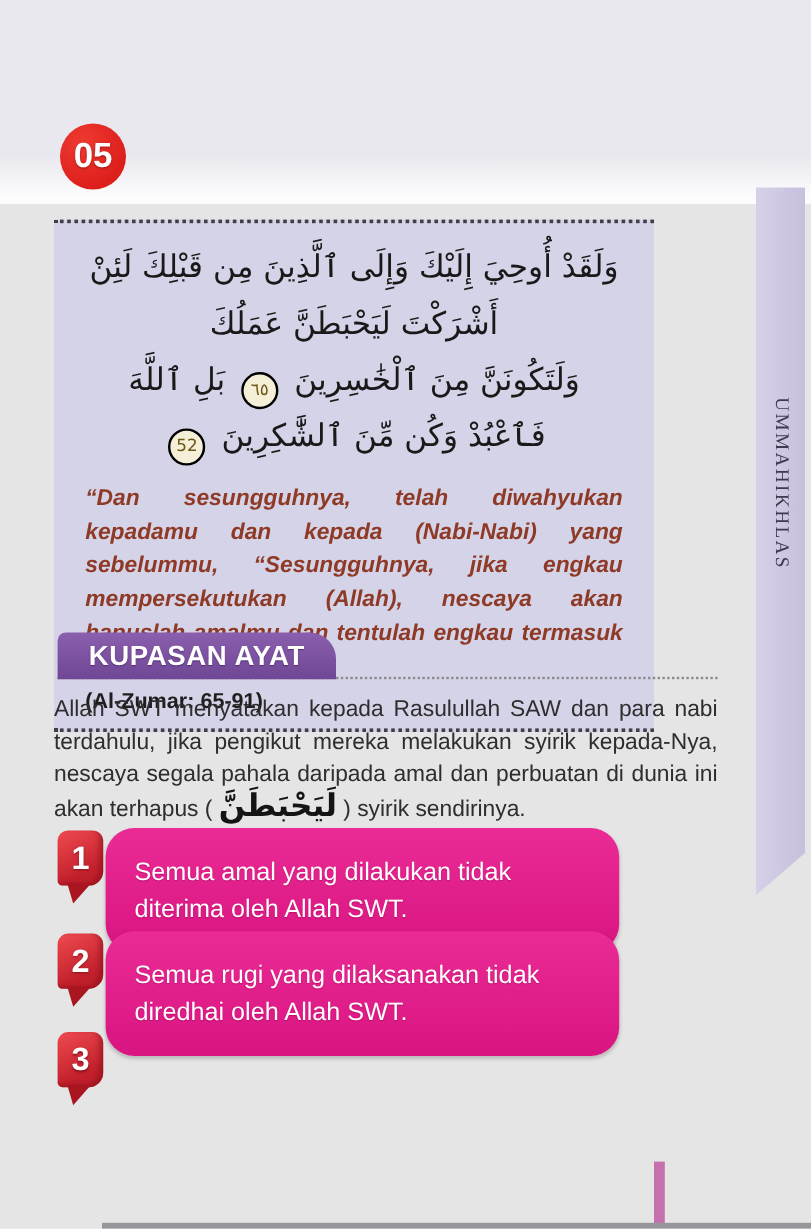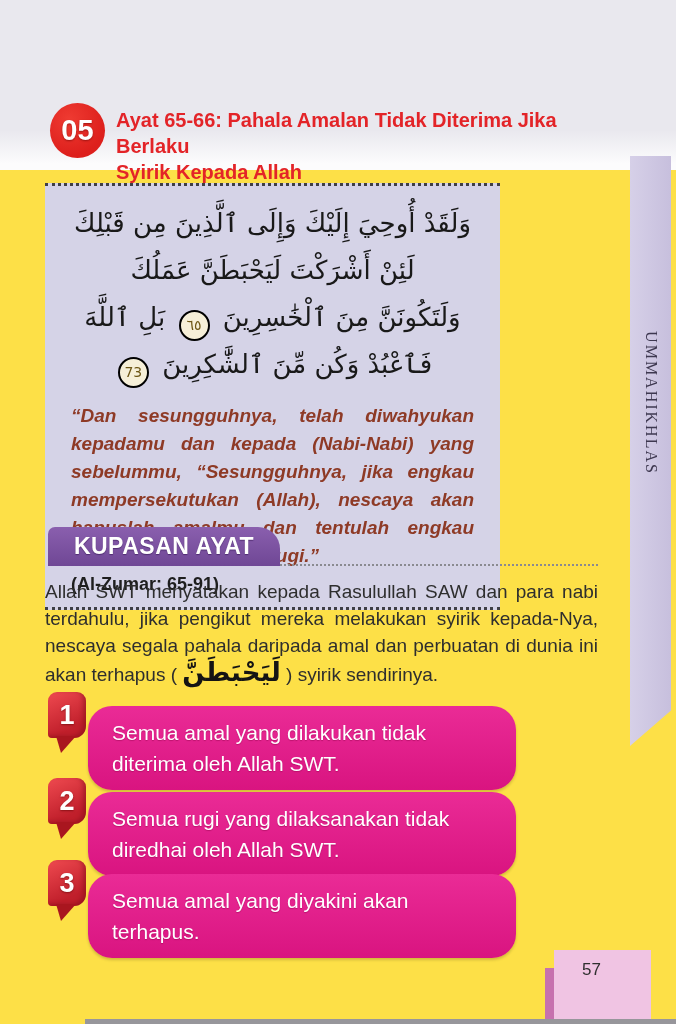--- a/index.html
+++ b/index.html
@@ -1,21 +1,21 @@
 <!DOCTYPE html>
 <html><head>
 <meta charset="utf-8">
 <style>
   html,body{margin:0;padding:0;}
   body{
     width:676px;height:1024px;position:relative;overflow:hidden;
     background:#fdfdfd;
     font-family:"Liberation Sans", sans-serif;
   }
-  .page{position:absolute;inset:0;background:#fde047;text-decoration:underline;}
+  .page{position:absolute;inset:0;background:#e5e5e5;text-decoration:underline;}
 
   
   .pattern-band{
     position:absolute;top:0;left:0;width:676px;height:166px;
     background-color:#e9e8ee;
     background-image:
       radial-gradient(circle at 12px 12px, #dddaе6 0, #dcd9e6 2px, transparent 3px),
       radial-gradient(circle at 34px 28px, #e2dfeb 0, #e2dfeb 3px, transparent 4px),
       repeating-linear-gradient(0deg, rgba(255,255,255,.35) 0 2px, transparent 2px 11px);
     background-size:46px 38px, 46px 38px, auto;
@@ -33,21 +33,21 @@
     display:flex;align-items:center;justify-content:center;
     text-shadow:0 1px 2px rgba(90,0,0,.5);
   }
   .lesson-title{
     position:absolute;left:116px;top:107px;width:500px;
     color:#e32428;font-weight:bold;font-size:20px;line-height:26px;
   }
 
   
   .quran-box{
-    position:absolute;left:45px;top:183px;width:455px;
+    position:absolute;left:45px;top:183px;width:500px;
     background:#d5d3e7;
     border-top:3px dotted #3f3f46;border-bottom:3px dotted #3f3f46;
     padding:10px 26px 10px 26px;box-sizing:border-box;
   }
   .arabic{
     direction:rtl;text-align:center;color:#191919;
     font-family:"DejaVu Sans", sans-serif;
     font-size:26px;line-height:47px;margin:4px 0 6px 0;
   }
   .verse-marker{
@@ -81,25 +81,24 @@
   }
   .inline-arabic{
     font-family:"DejaVu Sans", sans-serif;font-weight:bold;
     font-size:26px;line-height:1;color:#141414;
   }
 
   
   .point-box{
     position:absolute;left:88px;width:428px;box-sizing:border-box;
     background:linear-gradient(180deg,#ea2b96,#d91480);
-    border-radius:24px;padding:11px 24px;
+    border-radius:24px;padding:21px 24px;
     color:#fff;font-size:21px;line-height:31px;
     text-shadow:0 1px 1px rgba(140,0,70,.45);
     box-shadow:0 2px 3px rgba(0,0,0,.18);
-    margin-top:16px;
   }
   .num-badge{
     position:absolute;left:48px;width:38px;height:46px;
     background:linear-gradient(155deg,#ef4a50,#c01f2b 75%);
     border-radius:9px 9px 12px 4px;
     display:flex;align-items:center;justify-content:center;
     color:#fff;font-weight:bold;font-size:27px;
     text-shadow:0 1px 2px rgba(90,0,0,.55);
     box-shadow:inset -3px -2px 4px rgba(120,10,20,.45);
   }
@@ -138,33 +137,29 @@
 <body>
 
 <div class="page">
 
   <div class="pattern-band"></div>
   <div class="pattern-fade"></div>
 
   <div class="lesson-badge">
     <span>05</span>
   </div>
-  <div class="lesson-title">
-    <span>Ayat 65-66: Pahala Amalan Tidak Diterima Jika Berlaku</span><br>
-    <span>Syirik Kepada Allah</span>
-  </div>
 
   <div class="quran-box">
     <div class="arabic" dir="rtl">
       <span>وَلَقَدْ أُوحِيَ إِلَيْكَ وَإِلَى ٱلَّذِينَ مِن قَبْلِكَ لَئِنْ أَشْرَكْتَ لَيَحْبَطَنَّ عَمَلُكَ</span>
       <br>
       <span>وَلَتَكُونَنَّ مِنَ ٱلْخَٰسِرِينَ</span>
       <span class="verse-marker">٦٥</span>
       <span>بَلِ ٱللَّهَ فَٱعْبُدْ وَكُن مِّنَ ٱلشَّٰكِرِينَ</span>
-      <span class="verse-marker">73</span>
+      <span class="verse-marker">52</span>
     </div>
     <p class="translation">“Dan sesungguhnya, telah diwahyukan kepadamu dan kepada (Nabi-Nabi) yang sebelummu, “Sesungguhnya, jika engkau mempersekutukan (Allah), nescaya akan hapuslah amalmu dan tentulah engkau termasuk orang yang rugi.”</p>
     <div class="quran-source">(Al-Zumar: 65-91)</div>
   </div>
 
   <div class="kupasan-dotline"></div>
   <div class="kupasan-banner">
     <span>KUPASAN AYAT</span>
   </div>
   <div class="kupasan-paragraph">
@@ -181,28 +176,22 @@
   <div class="num-badge" style="top:778px;">
     <span>2</span>
   </div>
   <div class="point-box" style="top:776px;">
     <span>Semua rugi yang dilaksanakan tidak diredhai oleh Allah SWT.</span>
   </div>
 
   <div class="num-badge" style="top:860px;">
     <span>3</span>
   </div>
-  <div class="point-box" style="top:858px;">
-    <span>Semua amal yang diyakini akan terhapus.</span>
-  </div>
 
   <div class="side-tab">
     <span class="side-tab-label">UMMAHIKHLAS</span>
   </div>
 
   <div class="pagenum-strip"></div>
-  <div class="pagenum-tab">
-    <span class="pagenum">57</span>
-  </div>
 
   <div class="scan-edge"></div>
 
 </div>
 
 </body></html>

